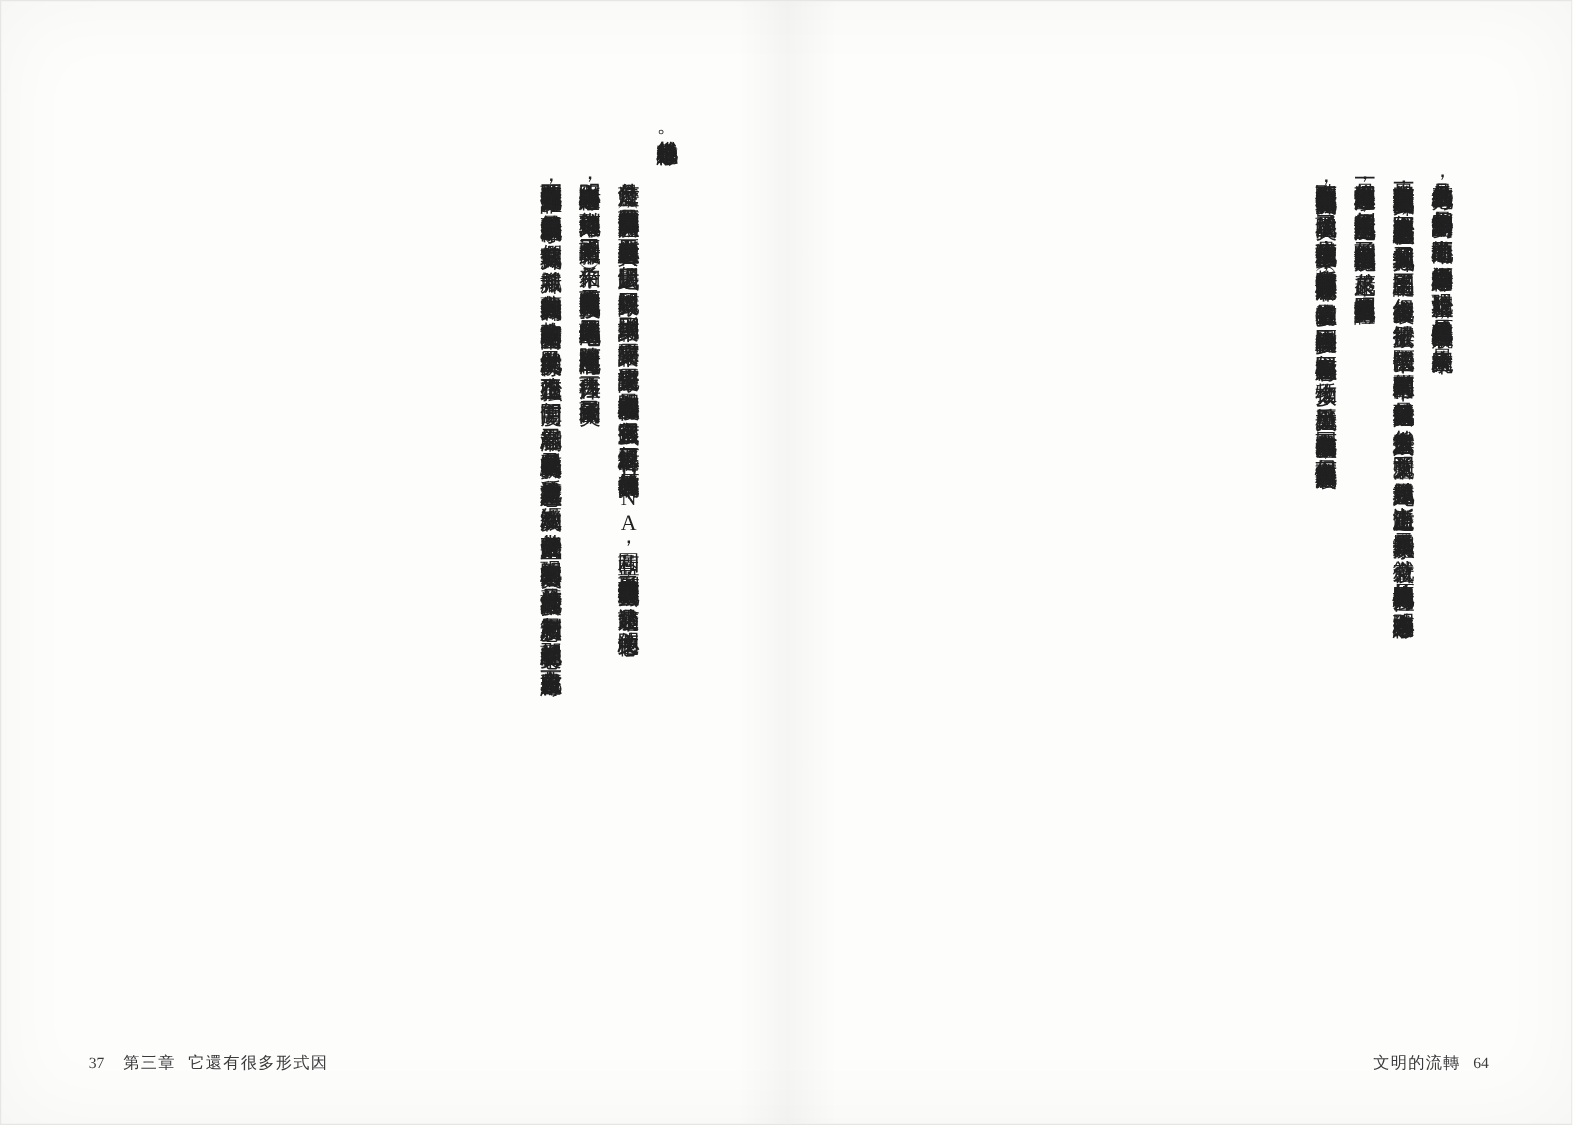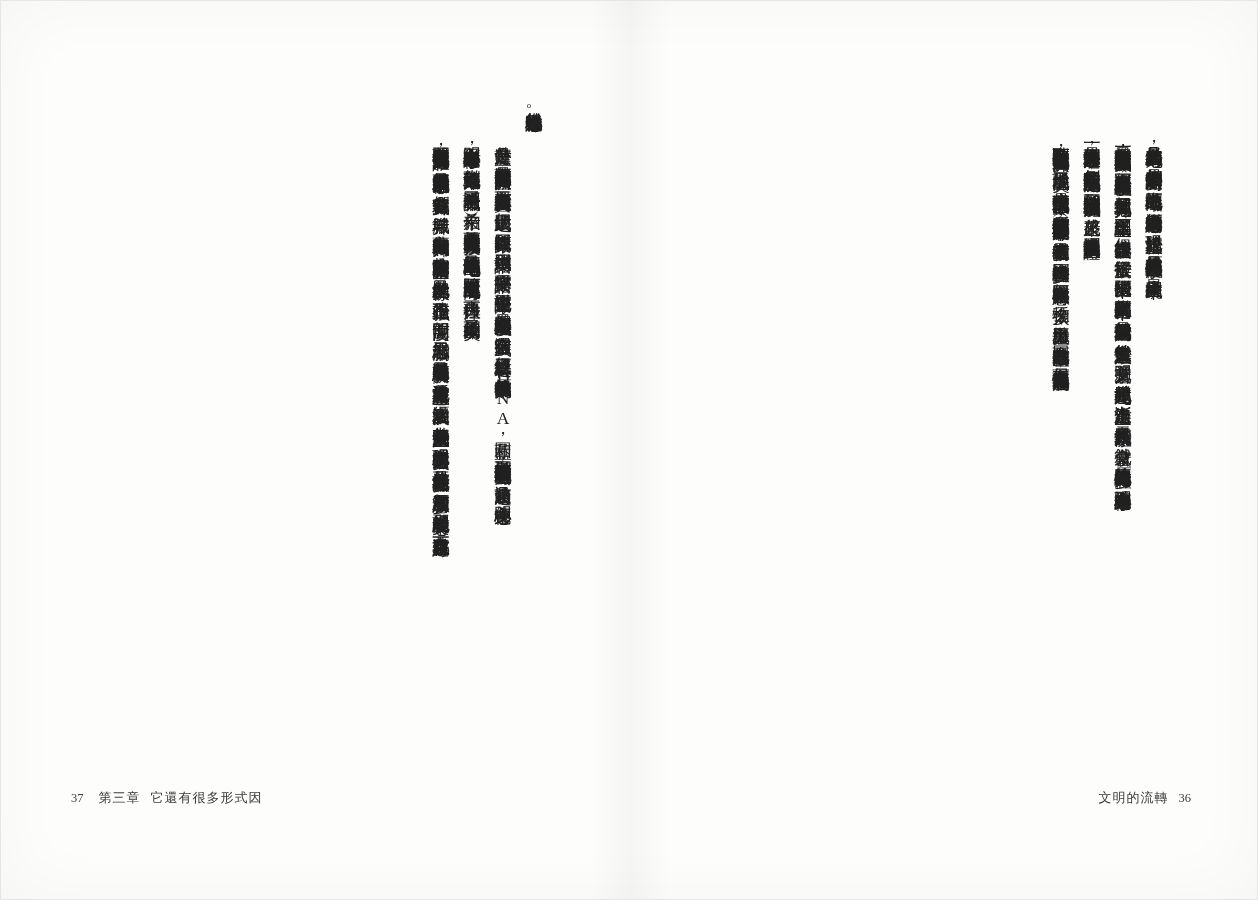--- a/index.html
+++ b/index.html
@@ -41,21 +41,21 @@
   .page.right .vtext { right: 90px; }
   .page.left  .vtext { right: 81px; }
 
   .vtext p { margin: 0; padding: 0; }
   .vtext p.indent { text-indent: 2em; }
 
   .upright { text-orientation: upright; letter-spacing: 0; }
 
   .footer {
     position: absolute;
-    top: 788px;
+    top: 840px;
     font-size: 13px;
     letter-spacing: 1px;
     color: var(--footer-color, #3a3a3a);
     display: flex;
     align-items: baseline;
     white-space: nowrap;
   }
   .page.left  .footer { left: 70px; }
   .page.right .footer { right: 68px; }
   .footer .num { font-size: 12.5px; letter-spacing: 0; }
@@ -86,19 +86,19 @@
   <div class="page right">
     <div class="vtext">
       <p class="indent">凡是存在多元結構的地方，都是一個生物學家所謂的漂變島。由於中心地區傾向壞死，漂變島便從中心向邊緣移動，體現於政治社會上，就是原先的多元結構逐步轉向惡性競爭，最終產生大一統帝國。</p>
       <p class="indent">最古老的蘇美文明像希臘城邦一樣是高度多元的城邦，但在軍國主義政治手段愈來愈惡劣以後，一個城邦征服了其他城邦，烏爾帝國誕生了，但統一之後卻步向衰微，被蠻族征服，變成阿卡德帝國。從烏爾帝國到阿卡德帝國，就是蠻族征服與取代的過程。然後愈來愈多蠻族進入，文明就衰落了。希臘城邦也是如此，漸漸走上這條路。多元體系一旦變為統一體系，就會衰微。原先的邊緣地區因為仍具有多元性，導致文明中心向邊緣移動。</p>
       <p class="indent">這是一個從紅海到藍海的滲透過程，例如很多種子在歐洲的小土地上施展不開，但到了美洲的廣闊土地上卻突然得以施展、茂盛起來。美國崛起的過程就是典型的例證。</p>
       <p class="indent">在歐洲競爭不下去的清教徒和其他教派被拋到美洲，形成了現在的美國。這是生物種群演化下的標準現象：所有物種都有一個起源核心區（例如人類起源於東非），在這裡有最多的物種，邊緣區則有較少的物種，但核心區因為生態位元有限、物種太多，競爭壓力極大，因此一方面雖然有最多的產物，但另一方面也由於惡性競爭而趨於衰微，</p>
     </div>
     <div class="footer">
       <span>文明的流轉</span>
         <span class="gap-sm"></span>
-        <span class="num">36</span>
+        <span class="num">64</span>
     </div>
   </div>
 
   <div class="gutter"></div>
 
 </div>
 
 </body></html>

